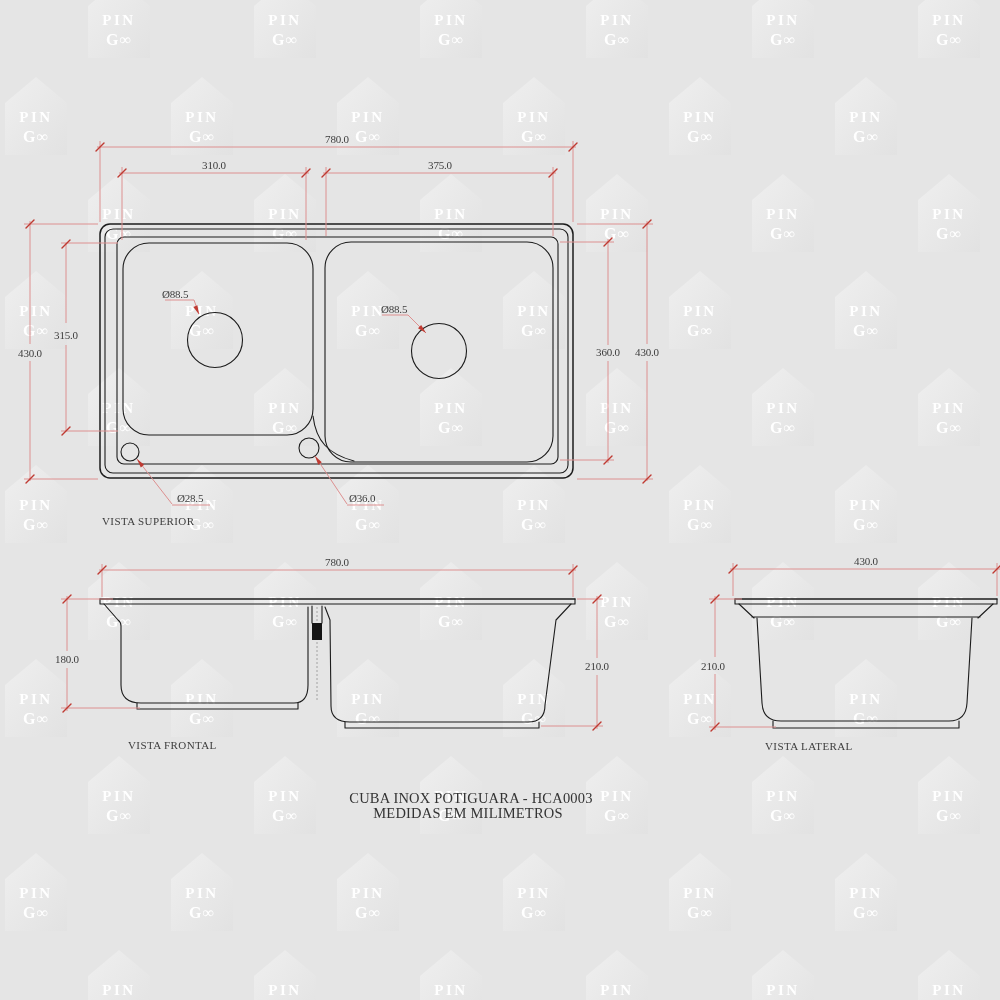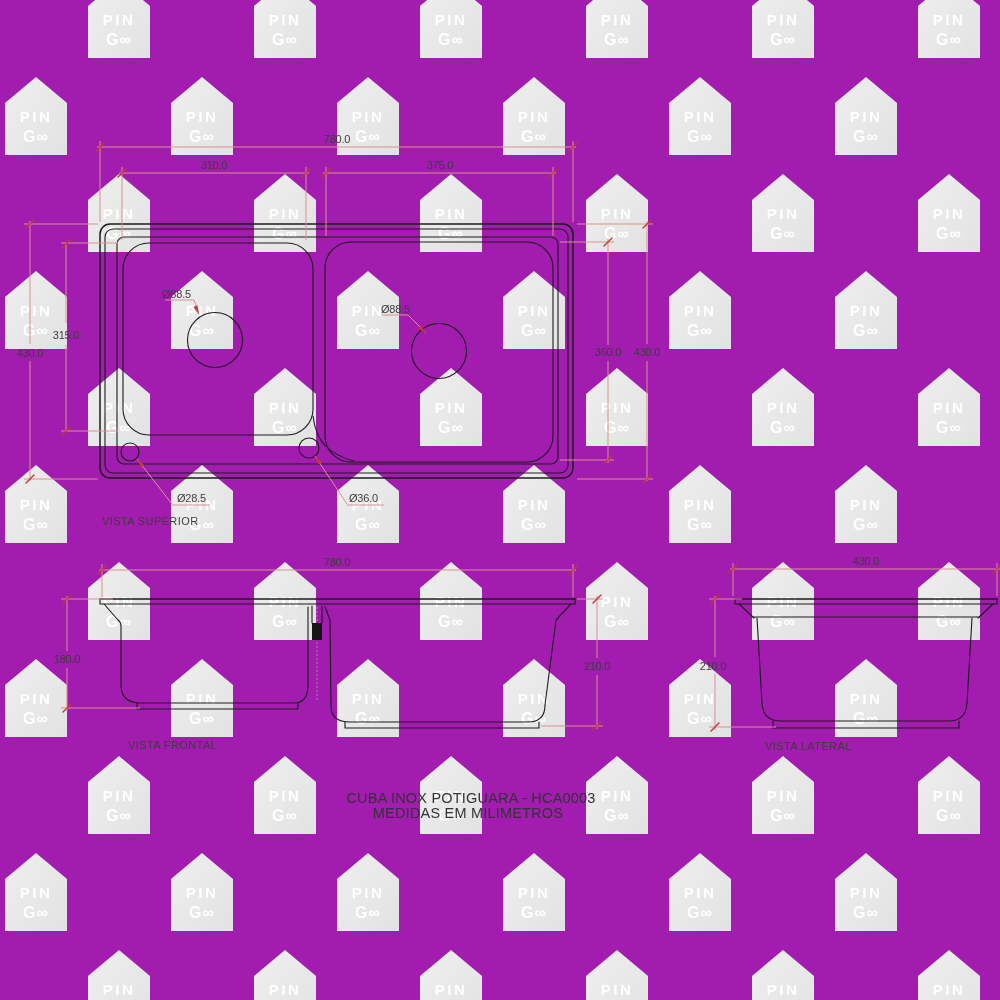--- a/index.html
+++ b/index.html
@@ -1,17 +1,17 @@
 <!DOCTYPE html>
 <html><head>
 <meta charset="utf-8">
 <style>
   html,body{margin:0;padding:0;background:#ffffff;}
   body{width:1000px;height:1000px;overflow:hidden;font-family:"Liberation Sans",sans-serif;}
-  .stage{position:relative;width:1000px;height:1000px;background:#a21caf;}
+  .stage{position:relative;width:1000px;height:1000px;background:#e5e5e5;font-family:Liberation Serif, serif;}
   .layer{position:absolute;left:0;top:0;width:1000px;height:1000px;}
 
   
   .wm-house{fill:url(#wmGrad);}
   .wm-t1{fill:#ffffff;font-weight:bold;font-size:15px;letter-spacing:2.5px;text-anchor:middle;}
   .wm-t2{fill:#ffffff;font-weight:bold;font-size:16px;letter-spacing:1px;text-anchor:middle;}
 
   
   .blk{stroke:#1c1c1c;stroke-width:1.1;fill:none;stroke-linecap:round;stroke-linejoin:round;}
   .blk-thick{stroke-width:1.5;}

